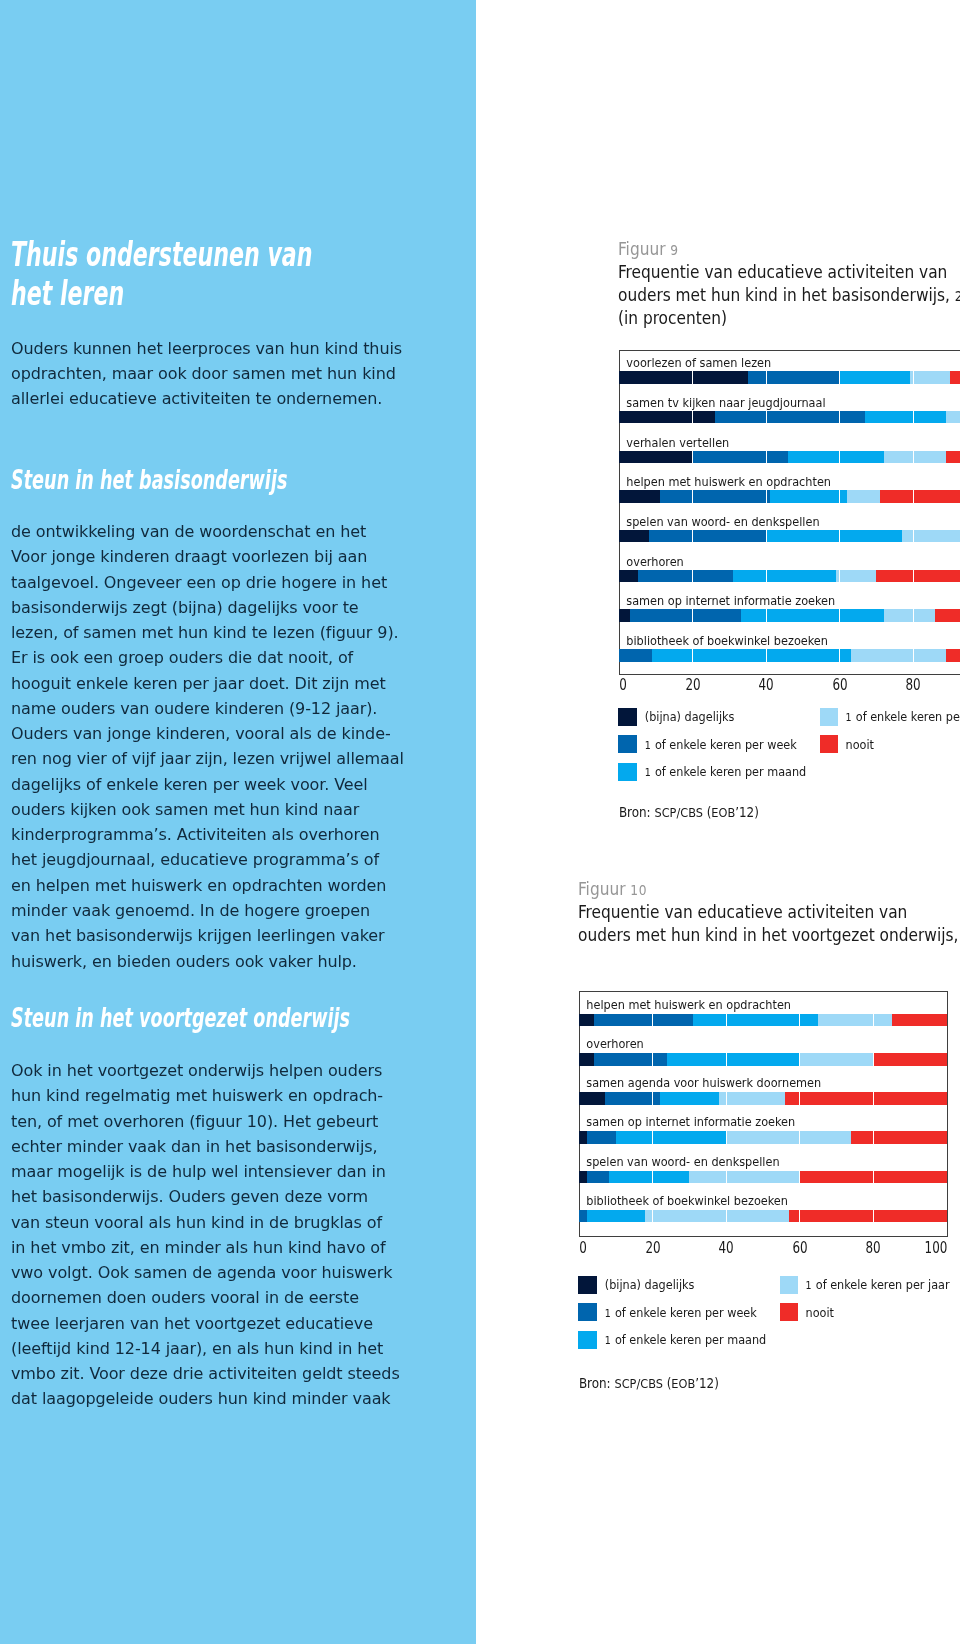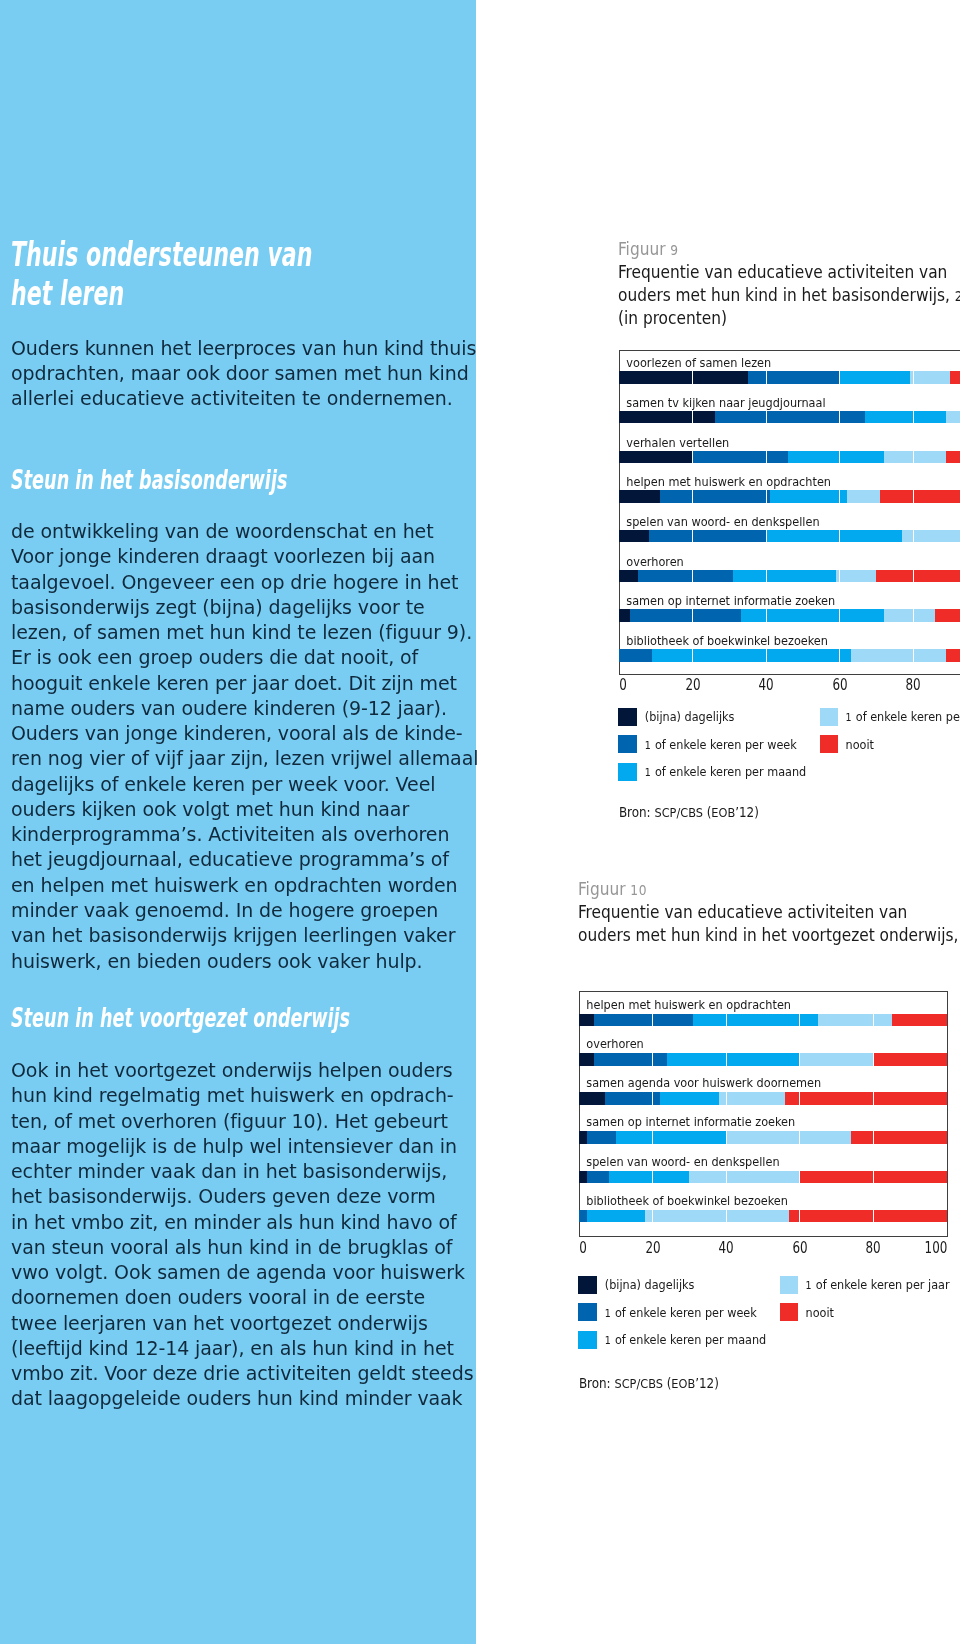--- a/index.html
+++ b/index.html
@@ -6,21 +6,21 @@
   *{-webkit-font-smoothing:antialiased;}
   body{-webkit-font-smoothing:antialiased;}
   body{width:960px;height:1644px;background:#ffffff;font-family:"DejaVu Sans",sans-serif;position:relative;overflow:hidden;}
   .page{position:absolute;inset:0;}
   .bluepanel{position:absolute;left:0;top:0;width:476px;height:1644px;background:#79cdf2;}
   .h1{position:absolute;left:11px;width:560px;color:#ffffff;
       font-family:"DejaVu Sans Condensed","DejaVu Sans",sans-serif;font-weight:bold;font-style:italic;
       font-size:33px;letter-spacing:0px;transform:scaleX(0.745);transform-origin:0 0;}
   .h1 .tline{height:39.1px;line-height:39.1px;}
   .ptext{position:absolute;color:#10293c;font-family:"DejaVu Sans",sans-serif;
-      font-size:19px;letter-spacing:-0.1px;}
+      font-size:16px;letter-spacing:-0.1px;}
   .ptext .tline{height:25.27px;line-height:25.27px;white-space:nowrap;}
   .h1 .tline{white-space:nowrap;}
   
   .figblock{position:absolute;left:578px;width:380px;}
   .figlabel{color:#969696;font-family:"DejaVu Sans Condensed","DejaVu Sans",sans-serif;font-size:17.1px;
             line-height:23.4px;height:23.4px;white-space:nowrap;}
   .figtitle{color:#1a1a1a;font-family:"DejaVu Sans Condensed","DejaVu Sans",sans-serif;font-size:17.1px;}
   .figtitle .tline{line-height:23.2px;height:23.2px;white-space:nowrap;}
   .chartbox{position:absolute;box-sizing:border-box;border:1.3px solid #3f3f3f;background:#ffffff;}
   .rowlabel{position:absolute;font-family:"DejaVu Sans Condensed","DejaVu Sans",sans-serif;font-size:12.55px;
@@ -62,41 +62,41 @@
       <div class="tline">Voor jonge kinderen draagt voorlezen bij aan</div>
       <div class="tline">taalgevoel. Ongeveer een op drie hogere in het</div>
       <div class="tline">basisonderwijs zegt (bijna) dagelijks voor te</div>
       <div class="tline">lezen, of samen met hun kind te lezen (figuur 9).</div>
       <div class="tline">Er is ook een groep ouders die dat nooit, of</div>
       <div class="tline">hooguit enkele keren per jaar doet. Dit zijn met</div>
       <div class="tline">name ouders van oudere kinderen (9-12 jaar).</div>
       <div class="tline">Ouders van jonge kinderen, vooral als de kinde-</div>
       <div class="tline">ren nog vier of vijf jaar zijn, lezen vrijwel allemaal</div>
       <div class="tline">dagelijks of enkele keren per week voor. Veel</div>
-      <div class="tline">ouders kijken ook volgt met hun kind naar</div>
+      <div class="tline">ouders kijken ook samen met hun kind naar</div>
       <div class="tline">kinderprogramma’s. Activiteiten als overhoren</div>
       <div class="tline">het jeugdjournaal, educatieve programma’s of</div>
       <div class="tline">en helpen met huiswerk en opdrachten worden</div>
       <div class="tline">minder vaak genoemd. In de hogere groepen</div>
       <div class="tline">van het basisonderwijs krijgen leerlingen vaker</div>
       <div class="tline">huiswerk, en bieden ouders ook vaker hulp.</div>
     </div>
   <div class="h2" style="left:11px;top:1004px;width:420px;">Steun in het voortgezet onderwijs</div>
   <div class="ptext" style="left:11px;top:1058px;width:420px;">
       <div class="tline">Ook in het voortgezet onderwijs helpen ouders</div>
       <div class="tline">hun kind regelmatig met huiswerk en opdrach-</div>
       <div class="tline">ten, of met overhoren (figuur 10). Het gebeurt</div>
+      <div class="tline">echter minder vaak dan in het basisonderwijs,</div>
       <div class="tline">maar mogelijk is de hulp wel intensiever dan in</div>
-      <div class="tline">echter minder vaak dan in het basisonderwijs,</div>
       <div class="tline">het basisonderwijs. Ouders geven deze vorm</div>
+      <div class="tline">van steun vooral als hun kind in de brugklas of</div>
       <div class="tline">in het vmbo zit, en minder als hun kind havo of</div>
-      <div class="tline">van steun vooral als hun kind in de brugklas of</div>
       <div class="tline">vwo volgt. Ook samen de agenda voor huiswerk</div>
       <div class="tline">doornemen doen ouders vooral in de eerste</div>
-      <div class="tline">twee leerjaren van het voortgezet onderwijs</div>
+      <div class="tline">twee leerjaren van het voortgezet educatieve</div>
       <div class="tline">(leeftijd kind 12-14 jaar), en als hun kind in het</div>
       <div class="tline">vmbo zit. Voor deze drie activiteiten geldt steeds</div>
       <div class="tline">dat laagopgeleide ouders hun kind minder vaak</div>
     </div>
 
   <div class="figblock" id="fig0" style="top:237.7px;margin-left:40px;">
       <div class="figlabel">Figuur <span class="osf2">9</span></div>
       <div class="figtitle">
         <div class="tline">Frequentie van educatieve activiteiten van</div>
         <div class="tline">ouders met hun kind in het basisonderwijs, <span class="osf2">2012</span></div>

